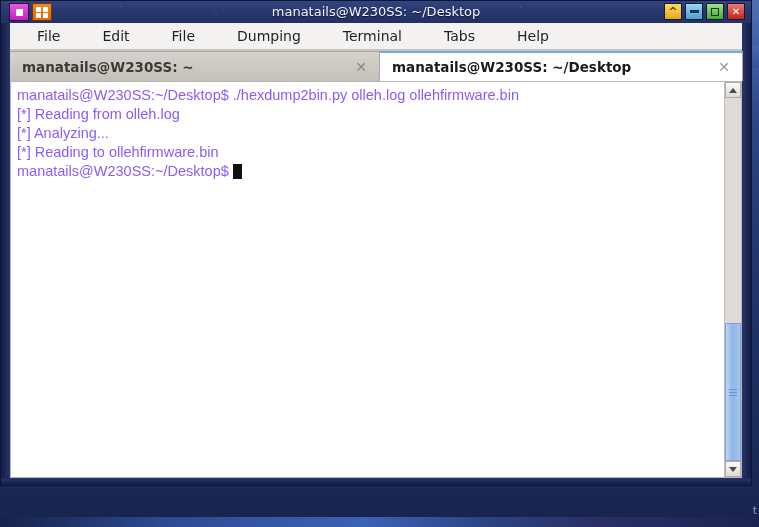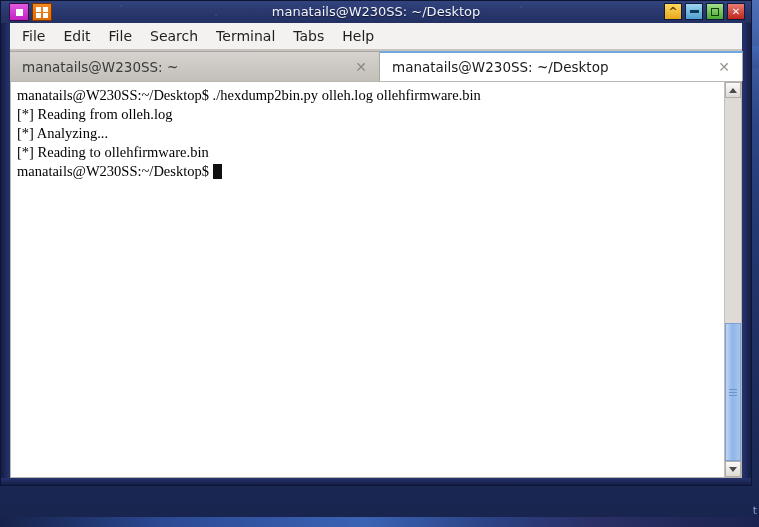--- a/index.html
+++ b/index.html
@@ -91,41 +91,41 @@
   .wbtn.shade{background:linear-gradient(180deg,#ffd95e,#e8a81b);color:#5a3c00;}
   .wbtn.min{background:linear-gradient(180deg,#9fd4f2,#4f9fd0);color:#0d3b57;}
   .wbtn.max{background:linear-gradient(180deg,#a4e08a,#49a832);color:#10410a;}
   .wbtn.close{background:linear-gradient(180deg,#e87b72,#c0251c);color:#fff;}
   .wbtn .sq{width:8px;height:8px;border:1.5px solid currentColor;box-sizing:border-box;}
   .wbtn .dash{width:9px;height:3px;background:currentColor;}
   .wbtn .chev{font-size:11px;font-weight:bold;}
 
   
   #menubar{position:absolute;left:9px;right:9px;top:22px;height:26px;
-    background:#f3f2f0;display:flex;align-items:center;padding-left:3px;box-sizing:border-box;}
+    background:#f3f2f0;display:flex;align-items:center;padding-left:18px;box-sizing:border-box;gap:24px;}
   .menu-item{font-size:14px;color:#1f1f1f;padding:2px 9px;cursor:default;}
 
   
   #tabbar{position:absolute;left:9px;right:9px;top:48px;height:32px;
-    background:#c8c5c0;display:flex;align-items:flex-end;box-sizing:border-box;}
+    background:#c8c5c0;display:flex;align-items:flex-end;box-sizing:border-box;font-weight:bold;}
   .tab{height:30px;display:flex;align-items:center;box-sizing:border-box;
     border-top:1px solid #a9a6a1;border-right:1px solid #a9a6a1;position:relative;}
   .tab.inactive{background:linear-gradient(180deg,#d6d3ce,#c3c0ba);color:#3a3a38;flex:0 0 370px;}
   .tab.active{background:#ffffff;color:#1b1b1b;flex:0 0 363px;border-top:2px solid #6fa8dc;}
   .tab-label{font-size:13.5px;margin-left:12px;white-space:nowrap;overflow:hidden;}
   .tab-close{position:absolute;right:11px;top:50%;transform:translateY(-50%);
     width:14px;height:14px;color:#8b8884;font-size:14px;line-height:14px;text-align:center;}
   .tab.active .tab-close{color:#9a9792;}
 
   
   #termwrap{position:absolute;left:9px;right:9px;top:80px;bottom:7px;
     background:#ffffff;box-sizing:border-box;border:1px solid #b9b6b1;display:flex;}
   #term{flex:1;background:#ffffff;padding:4px 0 0 6px;box-sizing:border-box;overflow:hidden;}
-  .tline{font-family:Liberation Serif, serif;
-    font-size:14.5px;line-height:19px;color:#000000;white-space:pre;letter-spacing:0px;}
+  .tline{font-family:Liberation Sans, sans-serif;
+    font-size:14.5px;line-height:19px;color:#8b5cf6;white-space:pre;letter-spacing:0px;}
   .cursor{display:inline-block;width:9px;height:15px;background:#101010;vertical-align:-3px;}
 
   
   #scrollbar{width:17px;background:#f1efed;border-left:1px solid #c2bfba;
     position:relative;box-sizing:border-box;}
   .sb-btn{position:absolute;left:0;width:16px;height:16px;box-sizing:border-box;
     background:linear-gradient(180deg,#fbfaf9,#dedbd6);border:1px solid #b0ada8;
     display:flex;align-items:center;justify-content:center;}
   .sb-btn.up{top:0;}
   .sb-btn.down{bottom:0;}
@@ -191,21 +191,21 @@
       <span class="wbtn close">
         <span>✕</span>
       </span>
     </div>
   </div>
 
   <div id="menubar">
     <span class="menu-item">File</span>
     <span class="menu-item">Edit</span>
     <span class="menu-item">File</span>
-    <span class="menu-item">Search</span>
+    <span class="menu-item">Dumping</span>
     <span class="menu-item">Terminal</span>
     <span class="menu-item">Tabs</span>
     <span class="menu-item">Help</span>
   </div>
 
   <div id="tabbar">
     <div class="tab inactive">
       <span class="tab-label">manatails@W230SS: ~</span>
       <span class="tab-close">✕</span>
     </div>

